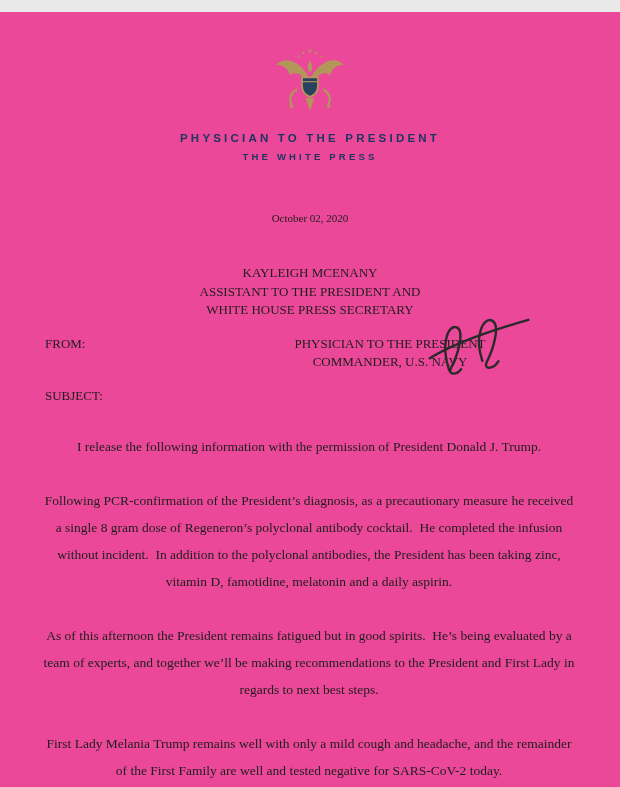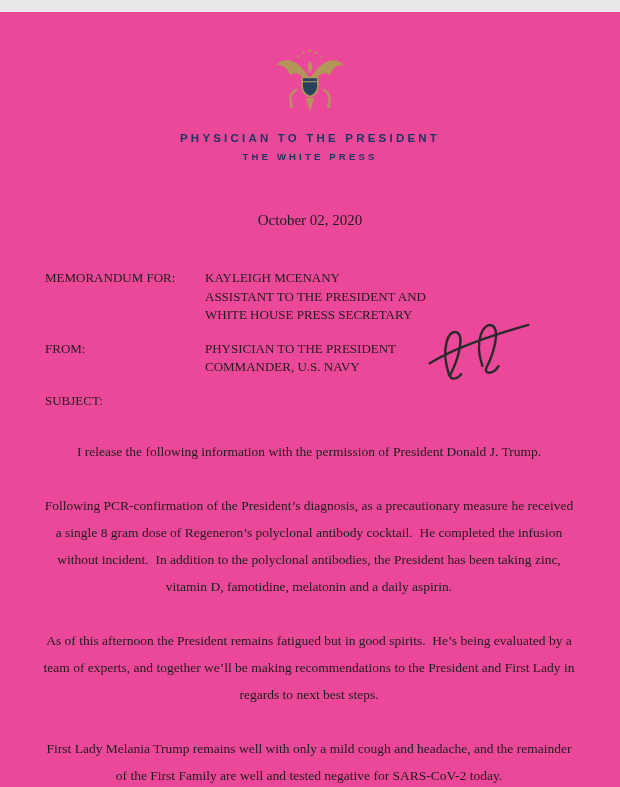--- a/index.html
+++ b/index.html
@@ -41,40 +41,41 @@
     font-family: "Liberation Sans", sans-serif;
     font-weight: bold;
     font-size: 9.5px;
     letter-spacing: 3.2px;
     color: #1c3660;
   }
   
   .date-line {
     text-align: center;
     margin-top: 50px;
-    font-size: 15px;
+    font-size: 11px;
   }
   
   .memo {
     margin: 40px 45px 0 45px;
     font-size: 13px;
   }
   .memo-row {
     display: flex;
     position: relative;
     margin-bottom: 15px;
   }
   .memo-label {
     width: 160px;
     flex: 0 0 160px;
     line-height: 18.5px;
   }
   .memo-value {
     flex: 1;
     line-height: 18.5px;
+    text-align: center;
   }
   .memo-value div { white-space: nowrap; }
   .signature {
     position: absolute;
     left: 378px;
     top: -26px;
     width: 115px;
     height: 78px;
     transform: rotate(-6deg);
     pointer-events: none;
@@ -127,21 +128,20 @@
     </span>
     <div class="office-line">PHYSICIAN TO THE PRESIDENT</div>
     <div class="org-line">THE WHITE PRESS</div>
   </div>
 
   <div class="date-line">October 02, 2020</div>
 
   <div class="memo">
 
     <div class="memo-row">
-      <div class="memo-label">MEMORANDUM FOR:</div>
       <div class="memo-value">
         <div>KAYLEIGH MCENANY</div>
         <div>ASSISTANT TO THE PRESIDENT AND</div>
         <div>WHITE HOUSE PRESS SECRETARY</div>
       </div>
     </div>
 
     <div class="memo-row">
       <div class="memo-label">FROM:</div>
       <div class="memo-value">

